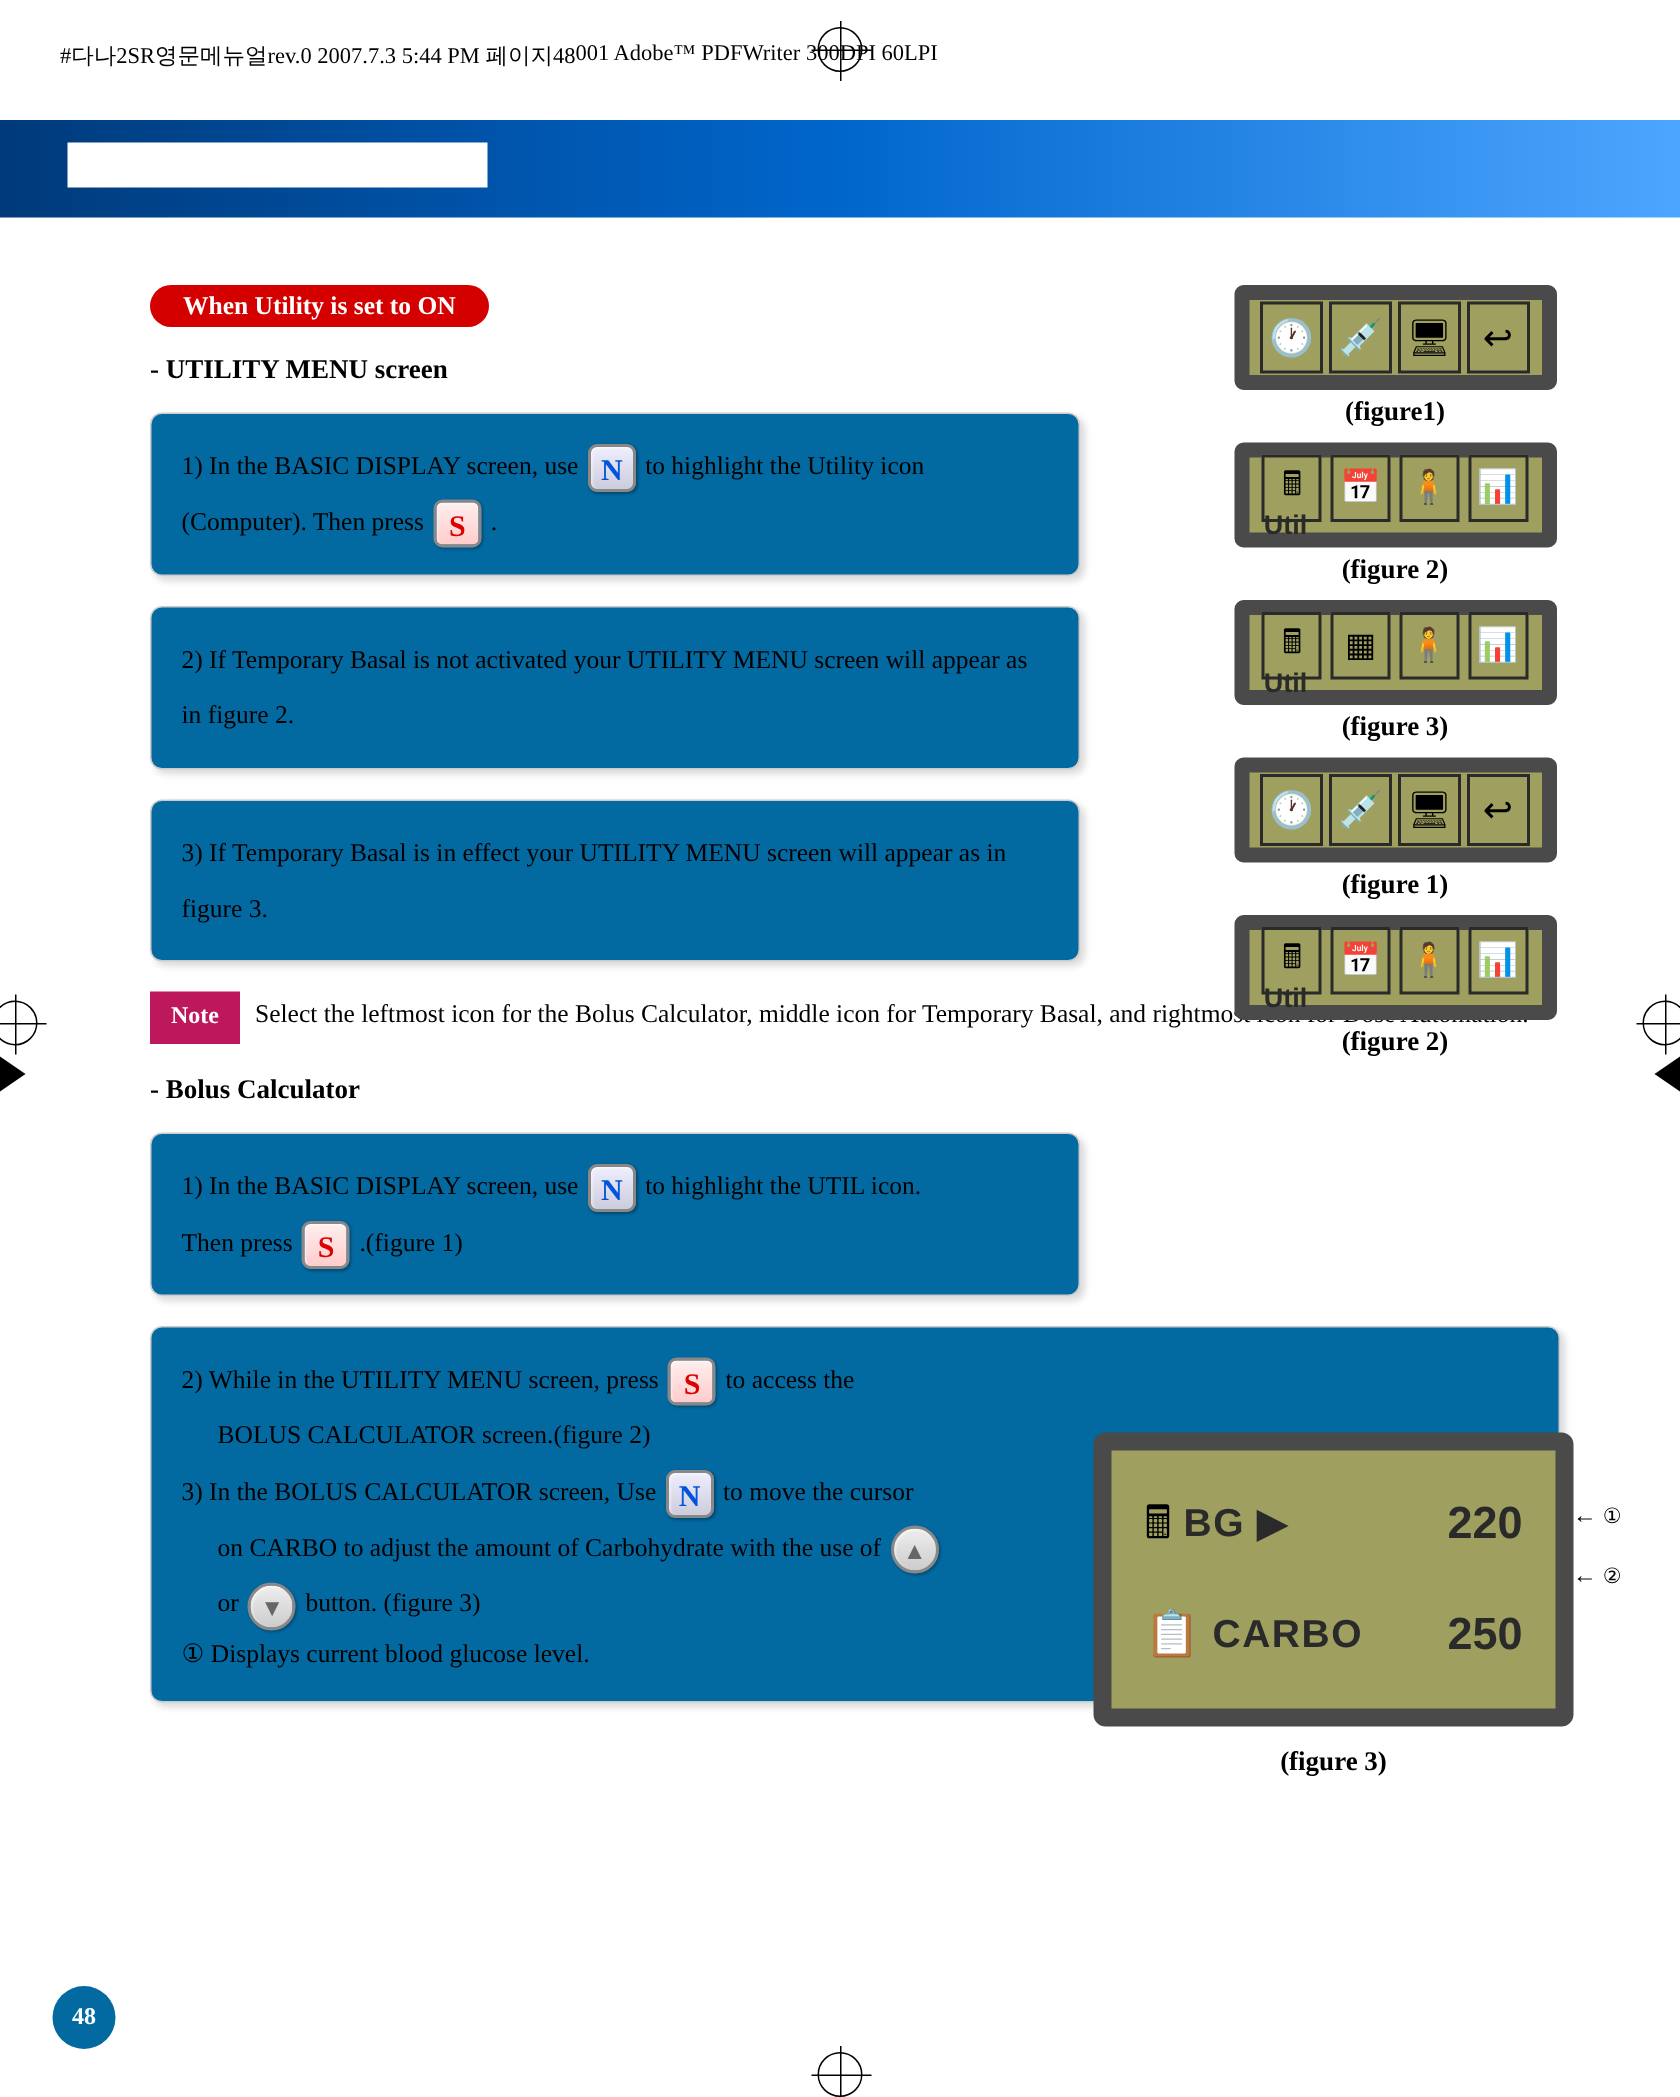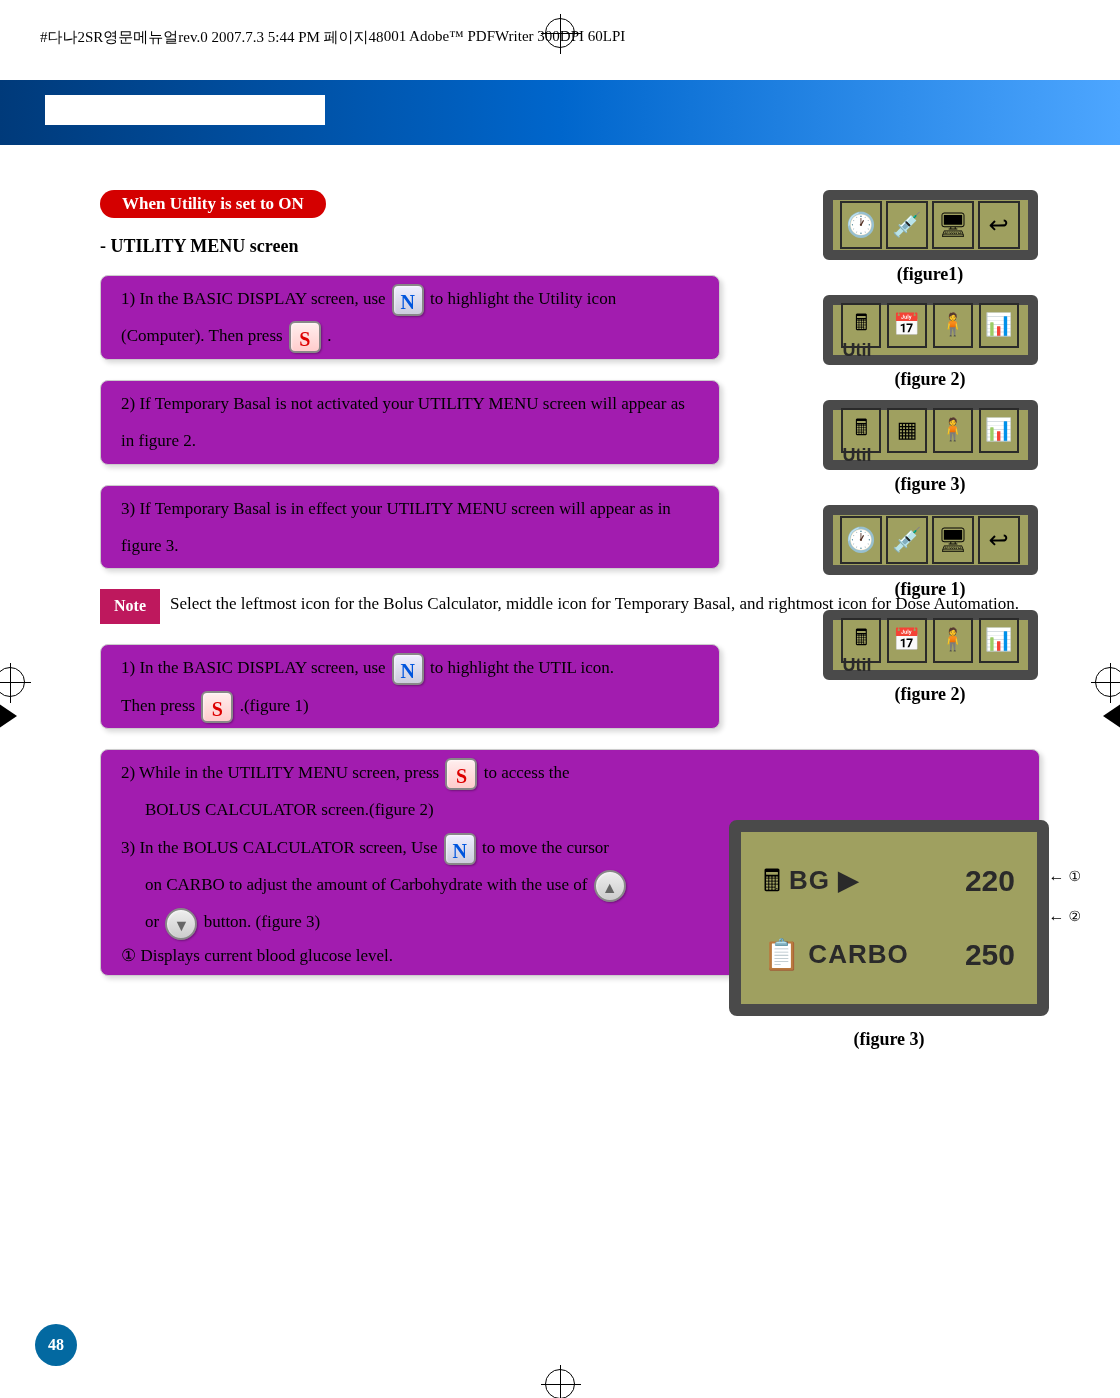--- a/index.html
+++ b/index.html
@@ -8,21 +8,21 @@
     .header-line .crop-mark { position: absolute; left: 50%; top: -10px; transform: translateX(-50%); }
     .crop-circle { width: 30px; height: 30px; border: 1px solid #000; border-radius: 50%; display: inline-block; position: relative; }
     .crop-circle::before, .crop-circle::after { content: ''; position: absolute; background: #000; }
     .crop-circle::before { width: 40px; height: 1px; top: 50%; left: -5px; }
     .crop-circle::after { width: 1px; height: 40px; left: 50%; top: -5px; }
     .blue-banner { position: absolute; top: 80px; left: 0; right: 0; height: 65px; background: linear-gradient(to right, #003a7a 0%, #0066cc 50%, #4da6ff 100%); }
     .blue-banner::before { content: ''; position: absolute; left: 45px; top: 15px; width: 280px; height: 30px; background: #fff; }
     .content { position: absolute; top: 190px; left: 100px; right: 50px; }
     .pill-tag { display: inline-block; background: #d40000; color: #fff; font-weight: bold; font-size: 17px; padding: 4px 22px; border-radius: 20px; margin-bottom: 18px; }
     .section-title { font-weight: bold; font-size: 18px; margin-bottom: 18px; }
-    .step-box { background: #a21caf; border: 1px solid #ccc; border-radius: 8px; padding: 4px 20px; margin-bottom: 20px; font-size: 17px; line-height: 2.2; box-shadow: 3px 3px 5px rgba(0,0,0,0.15); width: 620px; }
+    .step-box { background: #0369a1; border: 1px solid #ccc; border-radius: 8px; padding: 16px 20px; margin-bottom: 20px; font-size: 17px; line-height: 2.2; box-shadow: 3px 3px 5px rgba(0,0,0,0.15); width: 620px; }
     .step-box-wide { width: 940px; }
     .note-tag { display: inline-block; background: #be185d; color: #fff; font-weight: bold; font-size: 16px; padding: 3px 14px; margin-right: 10px; }
     .note-line { font-size: 17px; line-height: 1.8; margin-bottom: 20px; display: flex; align-items: flex-start; }
     .note-text { display: inline-block; }
     .btn-icon { display: inline-block; width: 32px; height: 32px; vertical-align: middle; border-radius: 6px; text-align: center; line-height: 32px; font-weight: bold; font-size: 20px; margin: 0 2px; border: 2px solid #888; box-shadow: inset 1px 1px 2px rgba(255,255,255,0.6), 1px 1px 2px rgba(0,0,0,0.3); }
     .btn-n { background: linear-gradient(#eef, #ccd); color: #0055dd; }
     .btn-s { background: linear-gradient(#fee, #fcc); color: #dd0000; }
     .btn-arrow { background: linear-gradient(#eee, #ccc); color: #666; border-radius: 50%; font-size: 16px; }
     .right-figs { position: absolute; right: 0; top: 0; width: 280px; }
     .fig-block { margin-bottom: 10px; text-align: center; }
@@ -90,20 +90,21 @@
 
   <div class="step-box">
     <span>3) If Temporary Basal is in effect your UTILITY MENU screen will appear as in figure 3.</span>
   </div>
 
   <div class="note-line">
     <span class="note-tag">Note</span>
     <span class="note-text">Select the leftmost icon for the Bolus Calculator, middle icon for Temporary Basal, and rightmost icon for Dose Automation.</span>
   </div>
 
+  <div class="section-title">- Bolus Calculator</div>
 
   <div class="step-box">
     <span>1) In the BASIC DISPLAY screen, use </span>
     <span class="btn-icon btn-n">N</span>
     <span> to highlight the UTIL icon.</span><br>
     <span>Then press </span>
     <span class="btn-icon btn-s">S</span>
     <span> .(figure 1)</span>
   </div>
 

